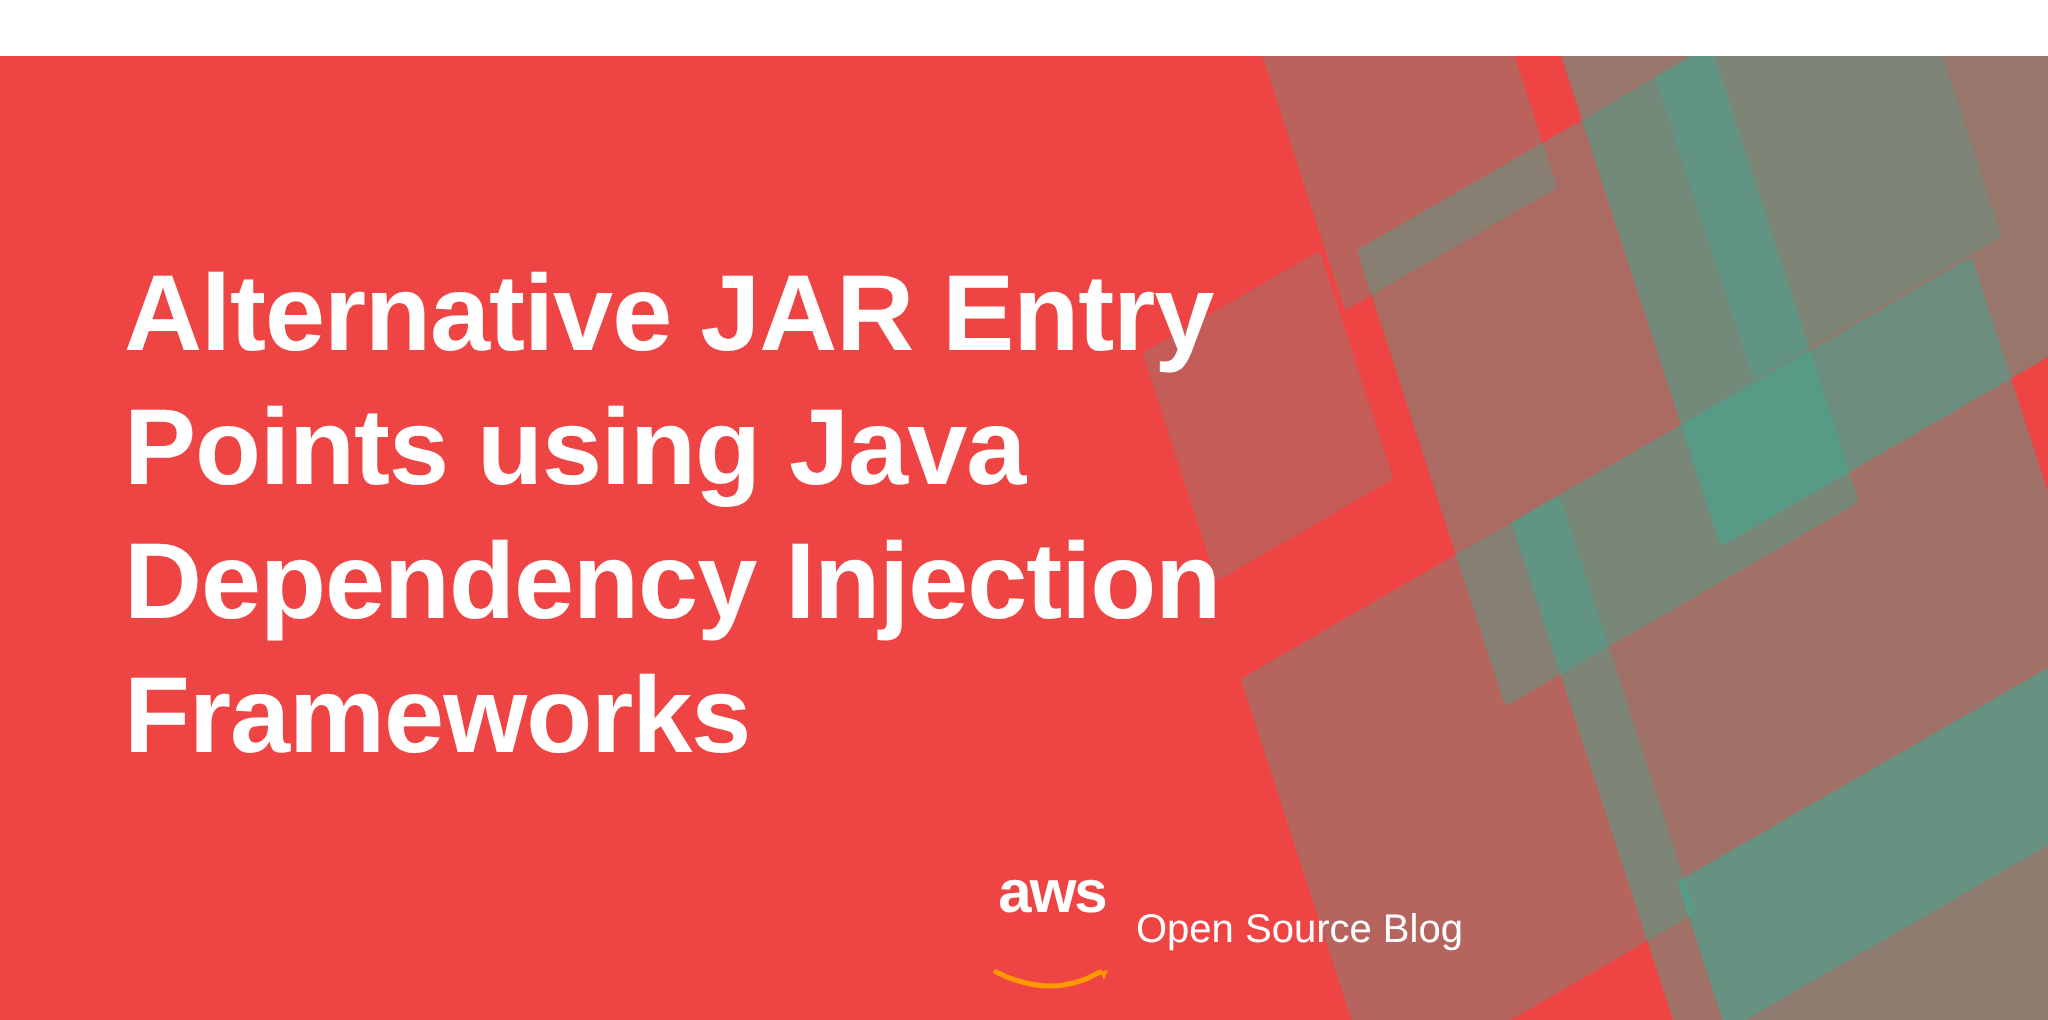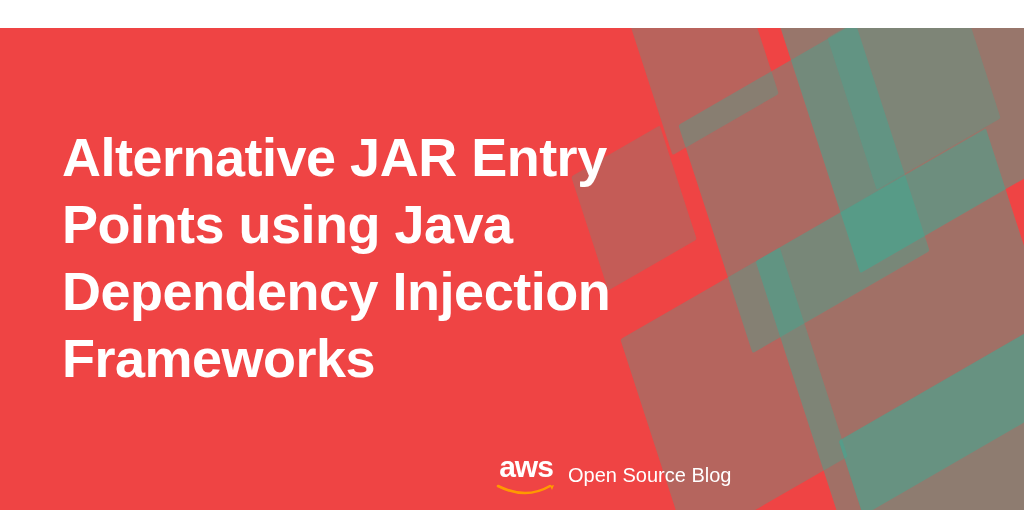--- a/index.html
+++ b/index.html
@@ -57,20 +57,21 @@
       left: 496px;
       bottom: 40px;
       display: flex;
       align-items: center;
       gap: 12px;
     }
     .aws-logo {
       display: flex;
       flex-direction: column;
       align-items: center;
+      gap: 20px;
     }
     .aws-text {
       color: #ffffff;
       font-weight: 700;
       font-size: 30px;
       letter-spacing: -1px;
       line-height: 1;
     }
     .aws-smile {
       width: 60px;

